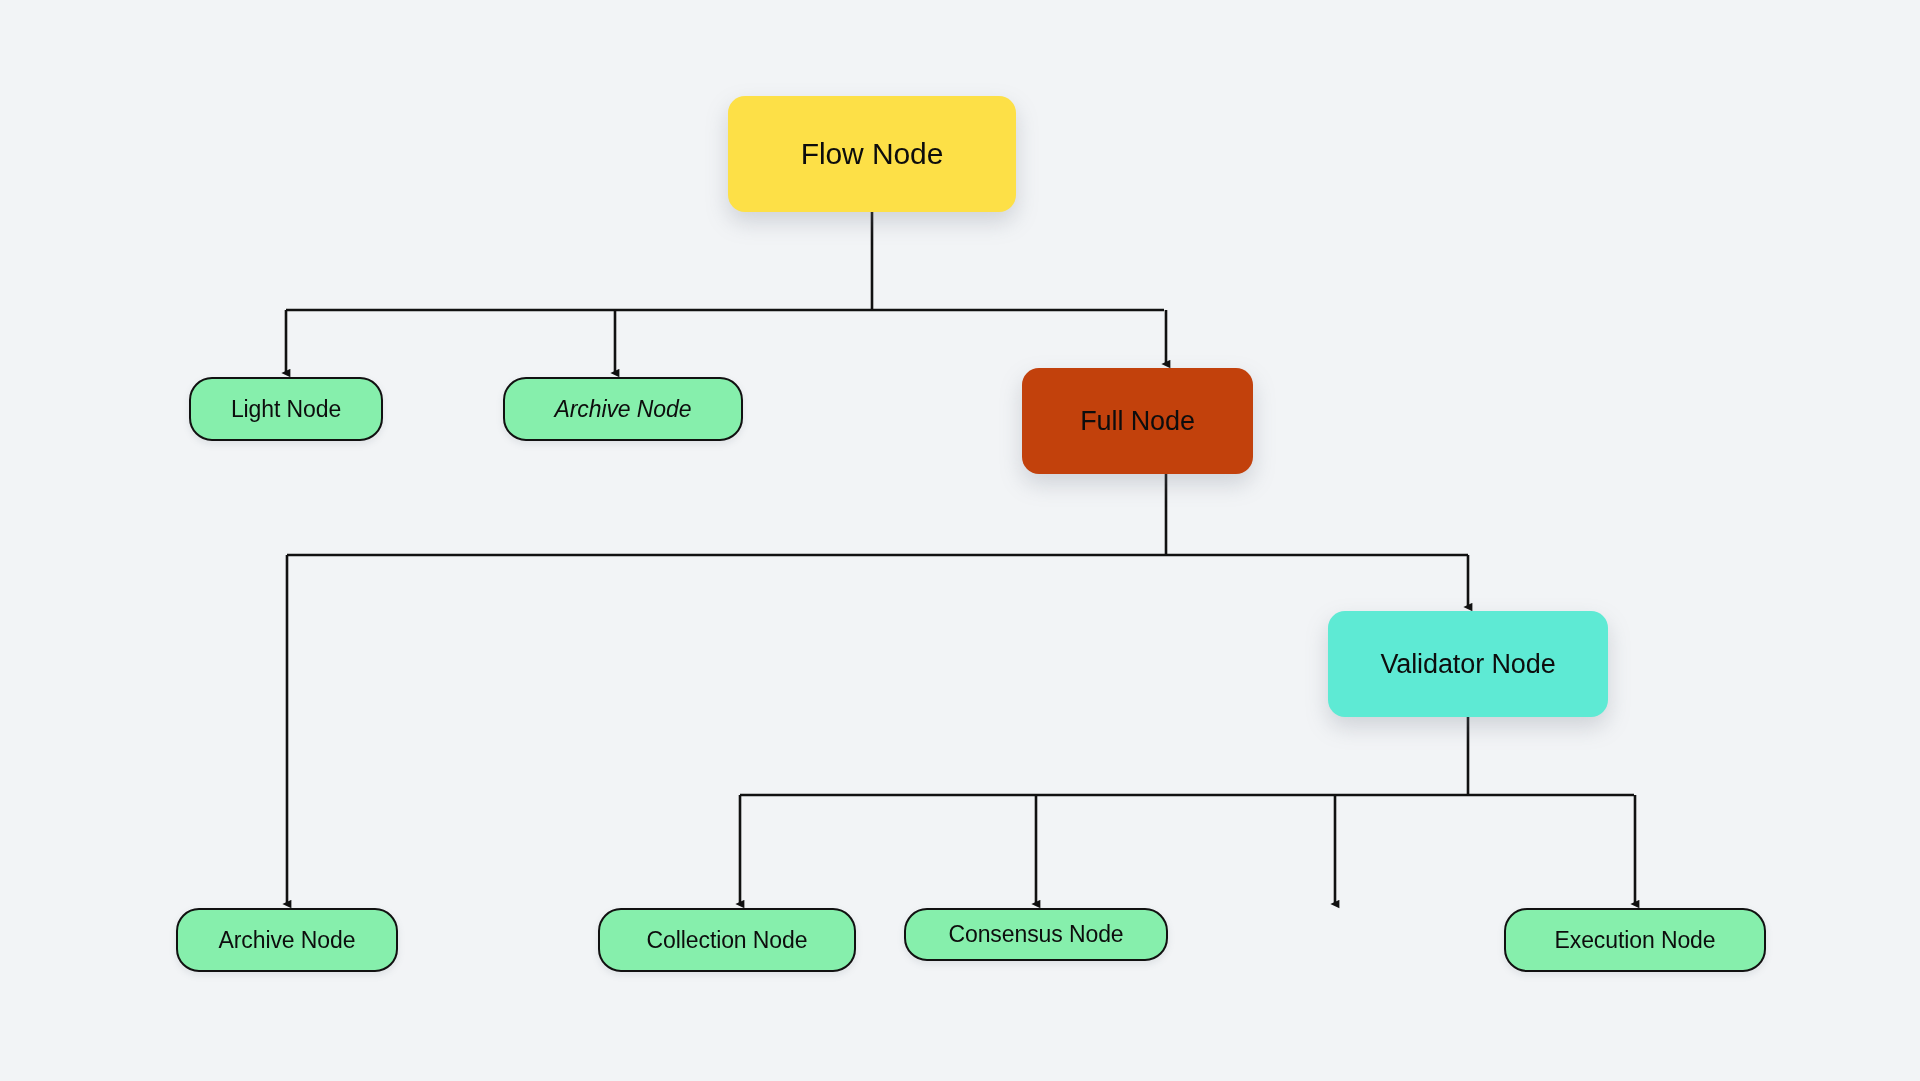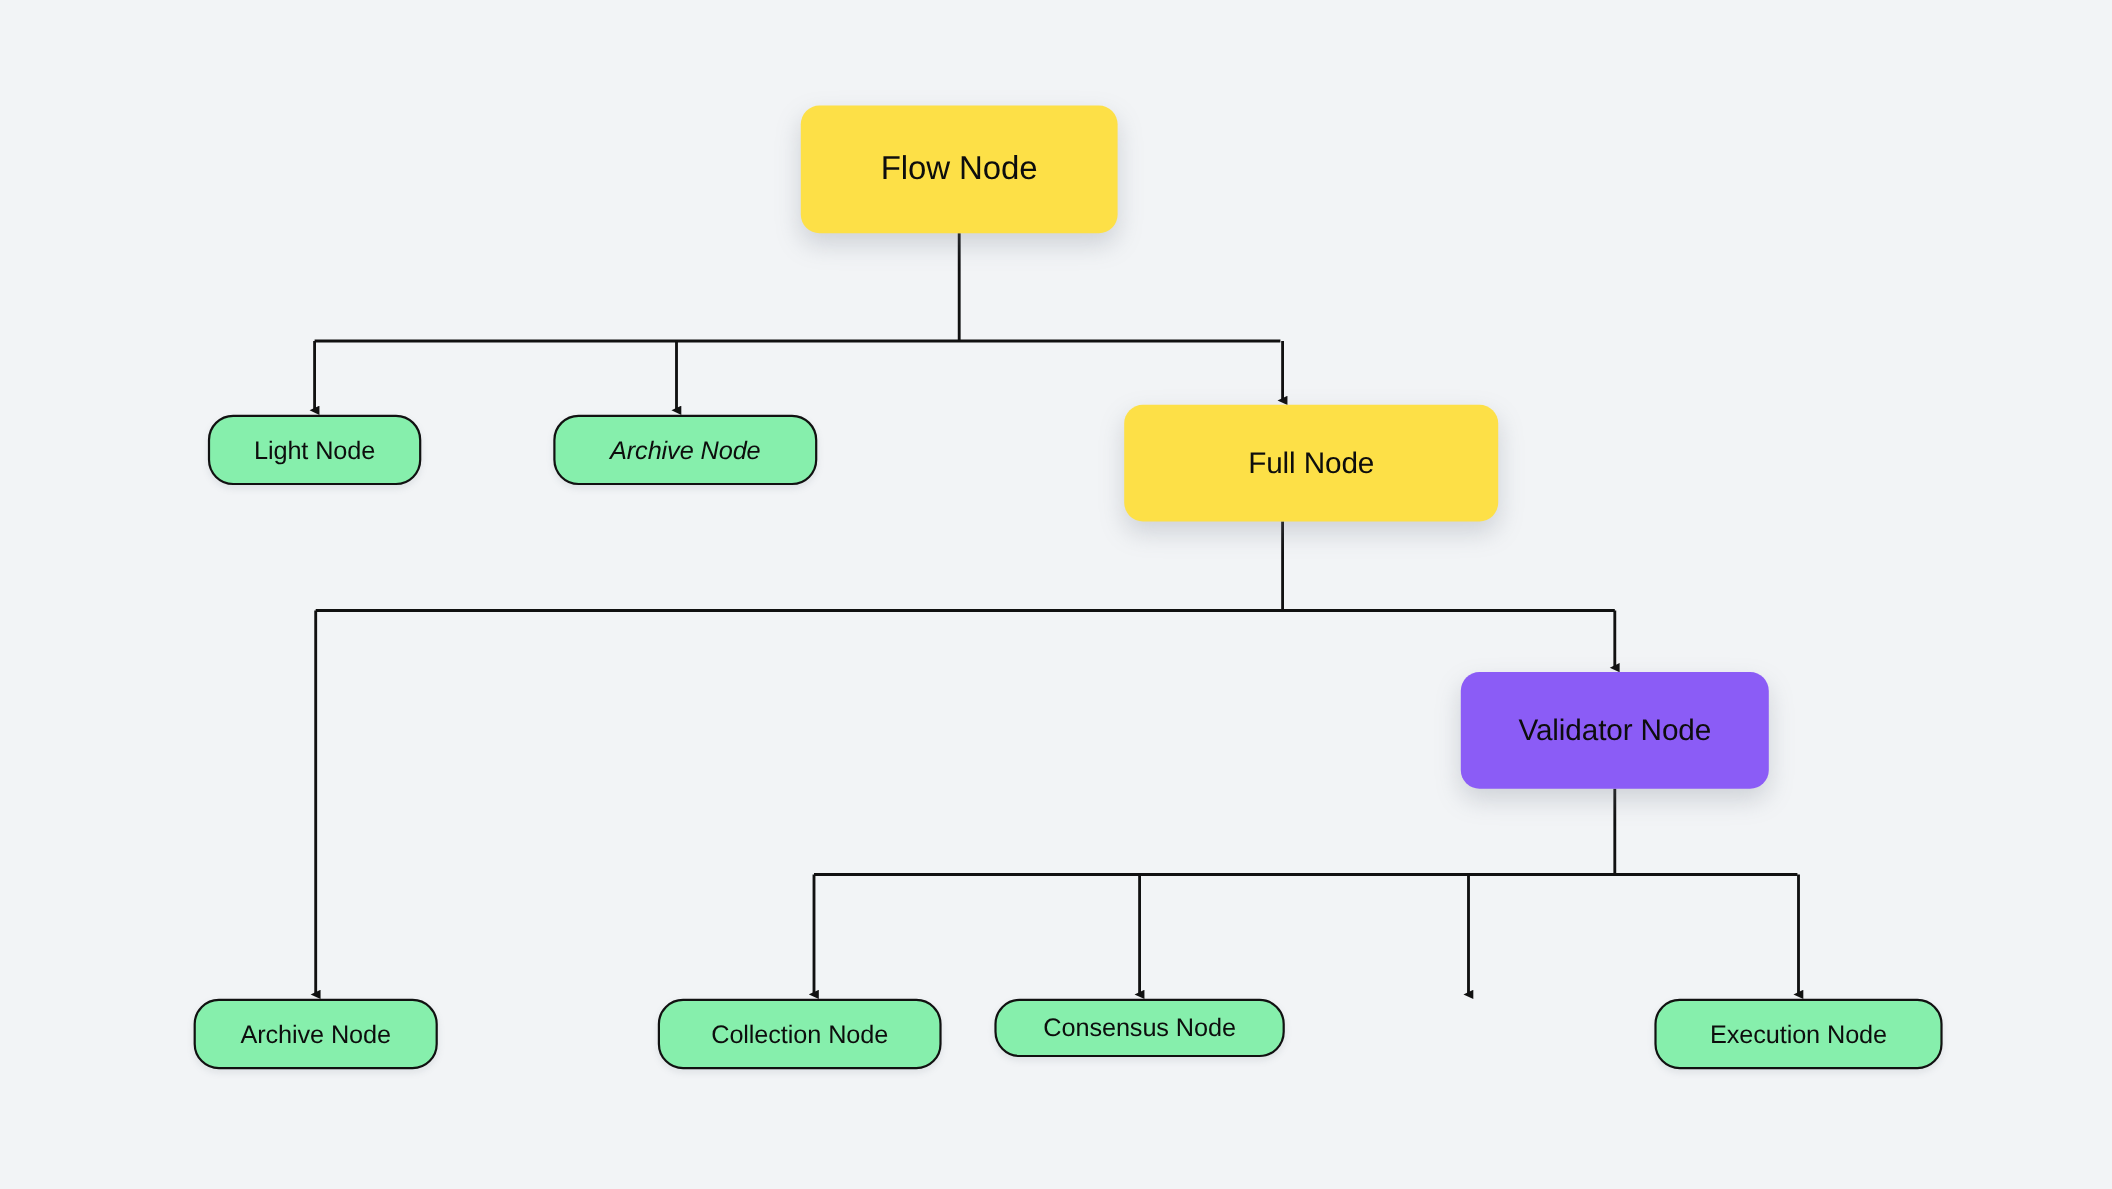--- a/index.html
+++ b/index.html
@@ -97,29 +97,29 @@
   </div>
 
   <div class="node plain" style="left:189px; top:377px; width:194px; height:64px;">
     <span class="node-label">Light Node</span>
   </div>
 
   <div class="node plain" style="left:503px; top:377px; width:240px; height:64px;font-style:italic;">
     <span class="node-label">Archive Node</span>
   </div>
 
-  <div class="node filled tier-mid" style="left:1022px; top:368px; width:340px; height:106px; background:#fde047;">
+  <div class="node filled tier-mid" style="left:1022px; top:368px; width:231px; height:106px; background:#c2410c;">
     <span class="node-label">Full Node</span>
   </div>
 
   <div class="node plain" style="left:176px; top:908px; width:222px; height:64px;">
     <span class="node-label">Archive Node</span>
   </div>
 
-  <div class="node filled tier-mid" style="left:1328px; top:611px; width:280px; height:106px; background:#8b5cf6;">
+  <div class="node filled tier-mid" style="left:1328px; top:611px; width:280px; height:106px; background:#5eead4;">
     <span class="node-label">Validator Node</span>
   </div>
 
   <div class="node plain" style="left:598px; top:908px; width:258px; height:64px;">
     <span class="node-label">Collection Node</span>
   </div>
 
   <div class="node plain" style="left:904px; top:908px; width:264px; height:53px;">
     <span class="node-label">Consensus Node</span>
   </div>

